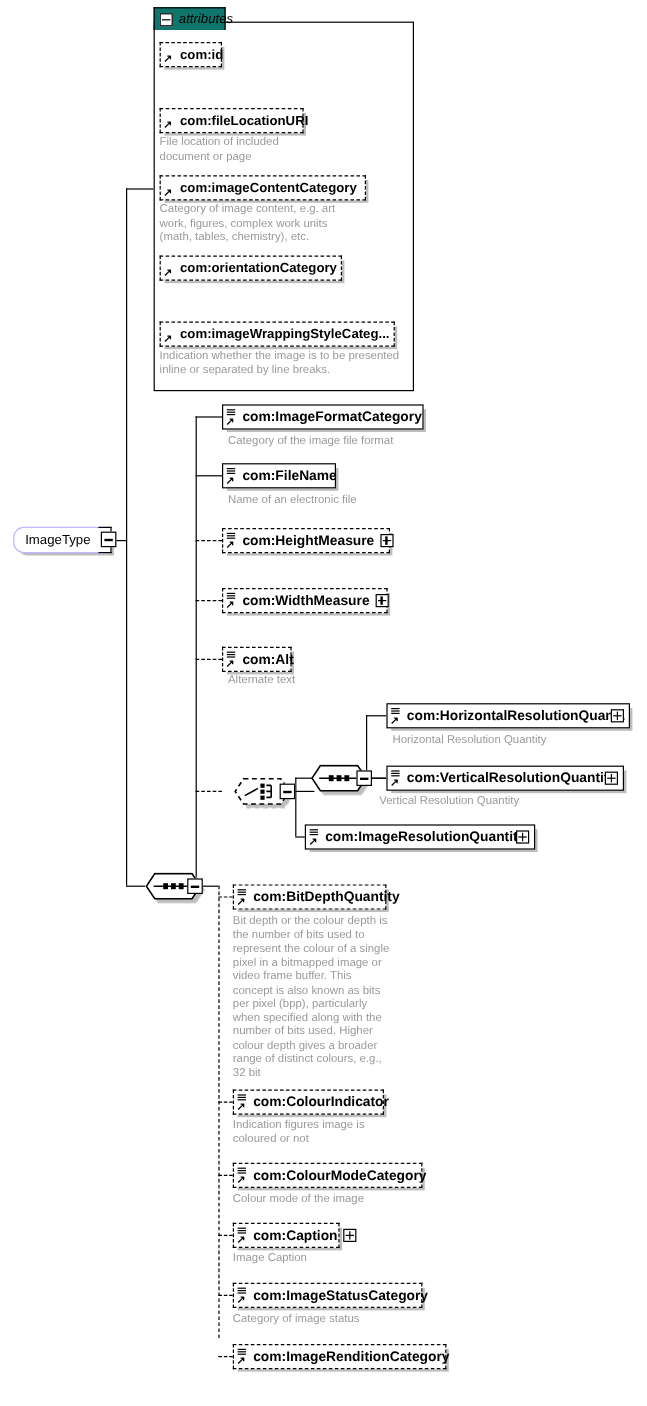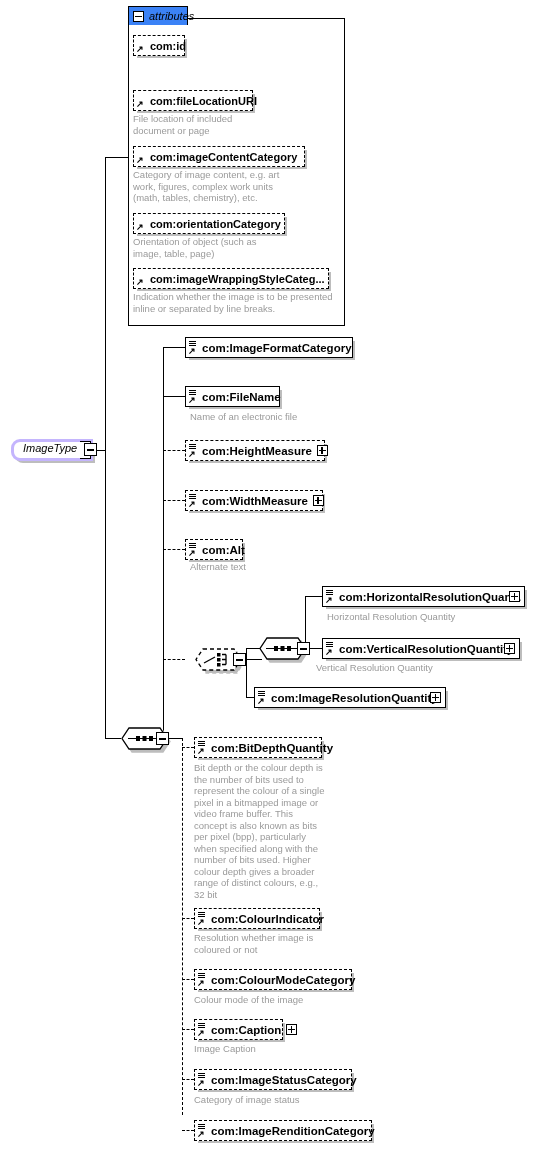--- a/index.html
+++ b/index.html
@@ -15,30 +15,29 @@
   .ln.v{width:1px;}
   .ln.h{height:1px;}
   .lnd{position:absolute;}
   .lnd.v{width:0;border-left:1px dashed #000;}
   .lnd.h{height:0;border-top:1px dashed #000;}
 
   
   .rootnode{
     position:absolute;
     box-sizing:border-box;
-    border:3px solid #c4b5fd;
+    border:1px solid #c4b5fd;
     border-radius:9px 0 0 9px;
     background:#fff;
     font-size:11px;
     color:#000;
-    display:flex;align-items:flex-start;
+    display:flex;align-items:center;
     padding-left:9px;
     box-shadow:3px 3px 0 -1px #bdbdbd;
     z-index:4;
-    font-style:italic;
   }
   
   .rootnode::after{
     content:"";position:absolute;right:-1px;top:-1px;bottom:-1px;width:10px;
     background:#fff;border:1px solid #000;border-left:none;
   }
   .rootnode > span{position:relative;z-index:2;white-space:nowrap;}
 
   
   .ctrl{
@@ -49,21 +48,21 @@
   .ctrl::before{
     content:"";position:absolute;left:2px;right:2px;top:5px;height:1.5px;background:#000;
   }
 
   
   .attrtab{
     position:absolute;
     box-sizing:border-box;
     border:1px solid #000;
     border-bottom:none;
-    background:#3b82f6;
+    background:#0f766e;
     height:19px;
     display:flex;align-items:center;
     padding-left:4px;
     font-size:11px;font-style:italic;color:#000;
     z-index:3;
   }
   .attrtab .minibox{
     width:11px;height:11px;box-sizing:border-box;border:1.5px solid #000;background:#fff;
     margin-right:5px;position:relative;flex:none;
   }
@@ -200,39 +199,38 @@
     <span>com:imageContentCategory</span>
   </div>
   <div class="desc" style="left:133px;top:169px;width:210px;">Category of image content, e.g. art
 work, figures, complex work units
 (math, tables, chemistry), etc.</div>
 
   <div class="box dashed attr" style="left:133px;top:213px;width:152px;">
     <span class="icoarrow">↗</span>
     <span>com:orientationCategory</span>
   </div>
-  <div class="desc" style="left:133px;top:236px;width:200px;">Orientation of object (such as
-image, table, page)</div>
 
   <div class="box dashed attr" style="left:133px;top:268px;width:196px;">
     <span class="icoarrow">↗</span>
     <span>com:imageWrappingStyleCateg...</span>
   </div>
   <div class="desc" style="left:133px;top:291px;width:215px;">Indication whether the image is to be presented
 inline or separated by line breaks.</div>
 
   <div class="box solid" style="left:185px;top:337px;width:168px;">
     <span class="icoseq">
         <i></i>
         <i></i>
         <i></i>
       </span>
     <span class="icoarrow">↗</span>
     <span>com:ImageFormatCategory</span>
   </div>
+  <div class="desc" style="left:190px;top:362px;width:230px;">Category of the image file format</div>
 
   <div class="box solid" style="left:185px;top:386px;width:95px;">
     <span class="icoseq">
         <i></i>
         <i></i>
         <i></i>
       </span>
     <span class="icoarrow">↗</span>
     <span>com:FileName</span>
   </div>
@@ -371,21 +369,21 @@
 
   <div class="box dashed" style="left:194px;top:908px;width:126px;">
     <span class="icoseq">
         <i></i>
         <i></i>
         <i></i>
       </span>
     <span class="icoarrow">↗</span>
     <span>com:ColourIndicator</span>
   </div>
-  <div class="desc" style="left:194px;top:932px;width:200px;">Resolution whether image is
+  <div class="desc" style="left:194px;top:932px;width:200px;">Indication figures image is
 coloured or not</div>
 
   <div class="box dashed" style="left:194px;top:969px;width:158px;">
     <span class="icoseq">
         <i></i>
         <i></i>
         <i></i>
       </span>
     <span class="icoarrow">↗</span>
     <span>com:ColourModeCategory</span>

